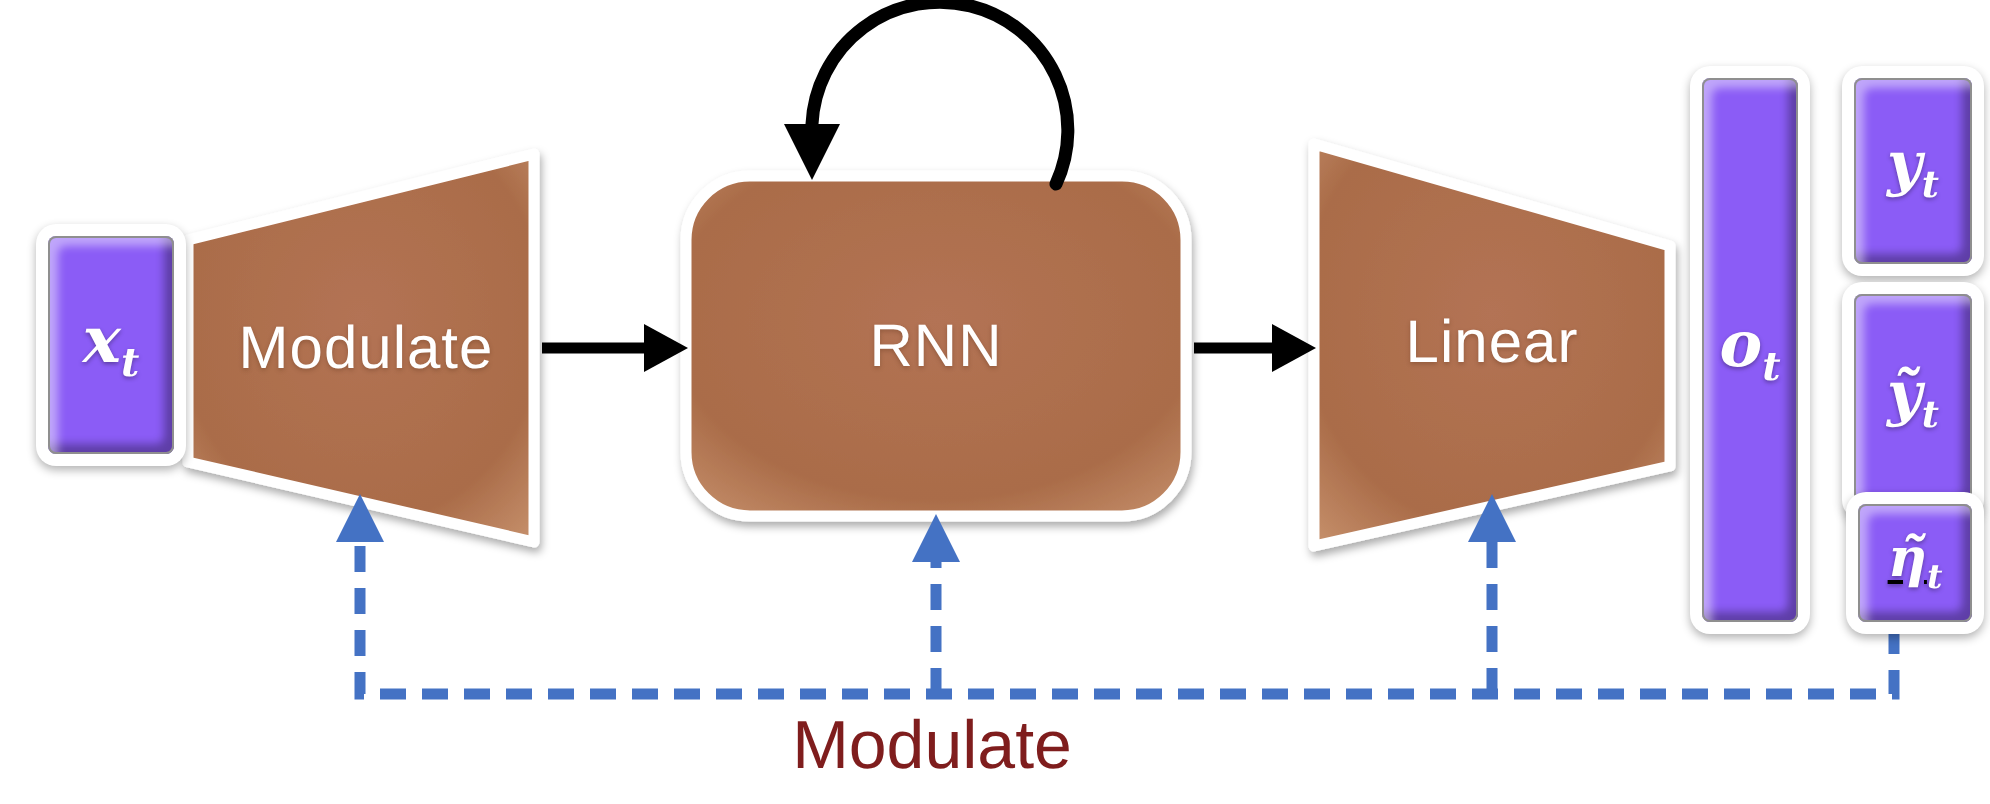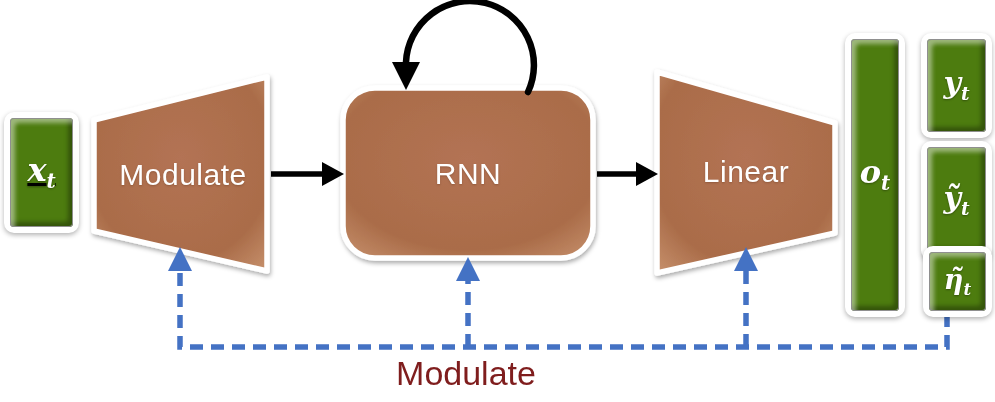--- a/index.html
+++ b/index.html
@@ -37,21 +37,21 @@
     background: #ffffff;
     border-radius: 10px;
     padding: 6px;
     box-shadow: 0 2px 5px rgba(0,0,0,0.30);
   }
   .graybevel {
     width: 100%;
     height: 100%;
     box-sizing: border-box;
     border-radius: 4px;
-    background: #4d7c0f;
+    background: #8b5cf6;
     box-shadow:
       inset 0 0 0 1px #8f8f8f,
       inset 5px 5px 4px rgba(255,255,255,0.45),
       inset -5px -5px 4px rgba(0,0,0,0.32);
     display: flex;
     align-items: center;
     justify-content: center;
   }
   .mvar {
     font-family: "DejaVu Serif", serif;
@@ -125,21 +125,21 @@
       <polygon points="168,271 192,271 180,247"></polygon>
       <polygon points="456,281 480,281 468,257"></polygon>
       <polygon points="734,271 758,271 746,247"></polygon>
     </g>
   </svg>
 
   <div class="shape-label" style="left:96px; top:158px; width:174px;">Modulate</div>
   <div class="shape-label" style="left:368px; top:157px; width:200px;">RNN</div>
   <div class="shape-label" style="left:661px; top:155px; width:170px;">Linear</div>
 
-  <div class="whitebox" style="left:4px; top:112px; width:75px; height:121px;text-decoration:underline;">
+  <div class="whitebox" style="left:18px; top:112px; width:75px; height:121px;">
     <div class="graybevel">
       <span class="mvar fs32"><span>x</span><sub>t</sub></span>
     </div>
   </div>
 
   <div class="whitebox" style="left:845px; top:33px; width:60px; height:284px;">
     <div class="graybevel">
       <span class="mvar fs32"><span>o</span><sub>t</sub></span>
     </div>
   </div>
@@ -149,21 +149,21 @@
       <span class="mvar fs30"><span>y</span><sub>t</sub></span>
     </div>
   </div>
 
   <div class="whitebox" style="left:921px; top:141px; width:71px; height:119px;">
     <div class="graybevel">
       <span class="mvar fs30"><span>ỹ</span><sub>t</sub></span>
     </div>
   </div>
 
-  <div class="whitebox" style="left:923px; top:246px; width:69px; height:71px;">
+  <div class="whitebox" style="left:923px; top:246px; width:69px; height:71px;text-decoration:underline;">
     <div class="graybevel">
       <span class="mvar fs27"><span>η̃</span><sub>t</sub></span>
     </div>
   </div>
 
   <div class="modulate">Modulate</div>
 
 </div>
 
 </body></html>

